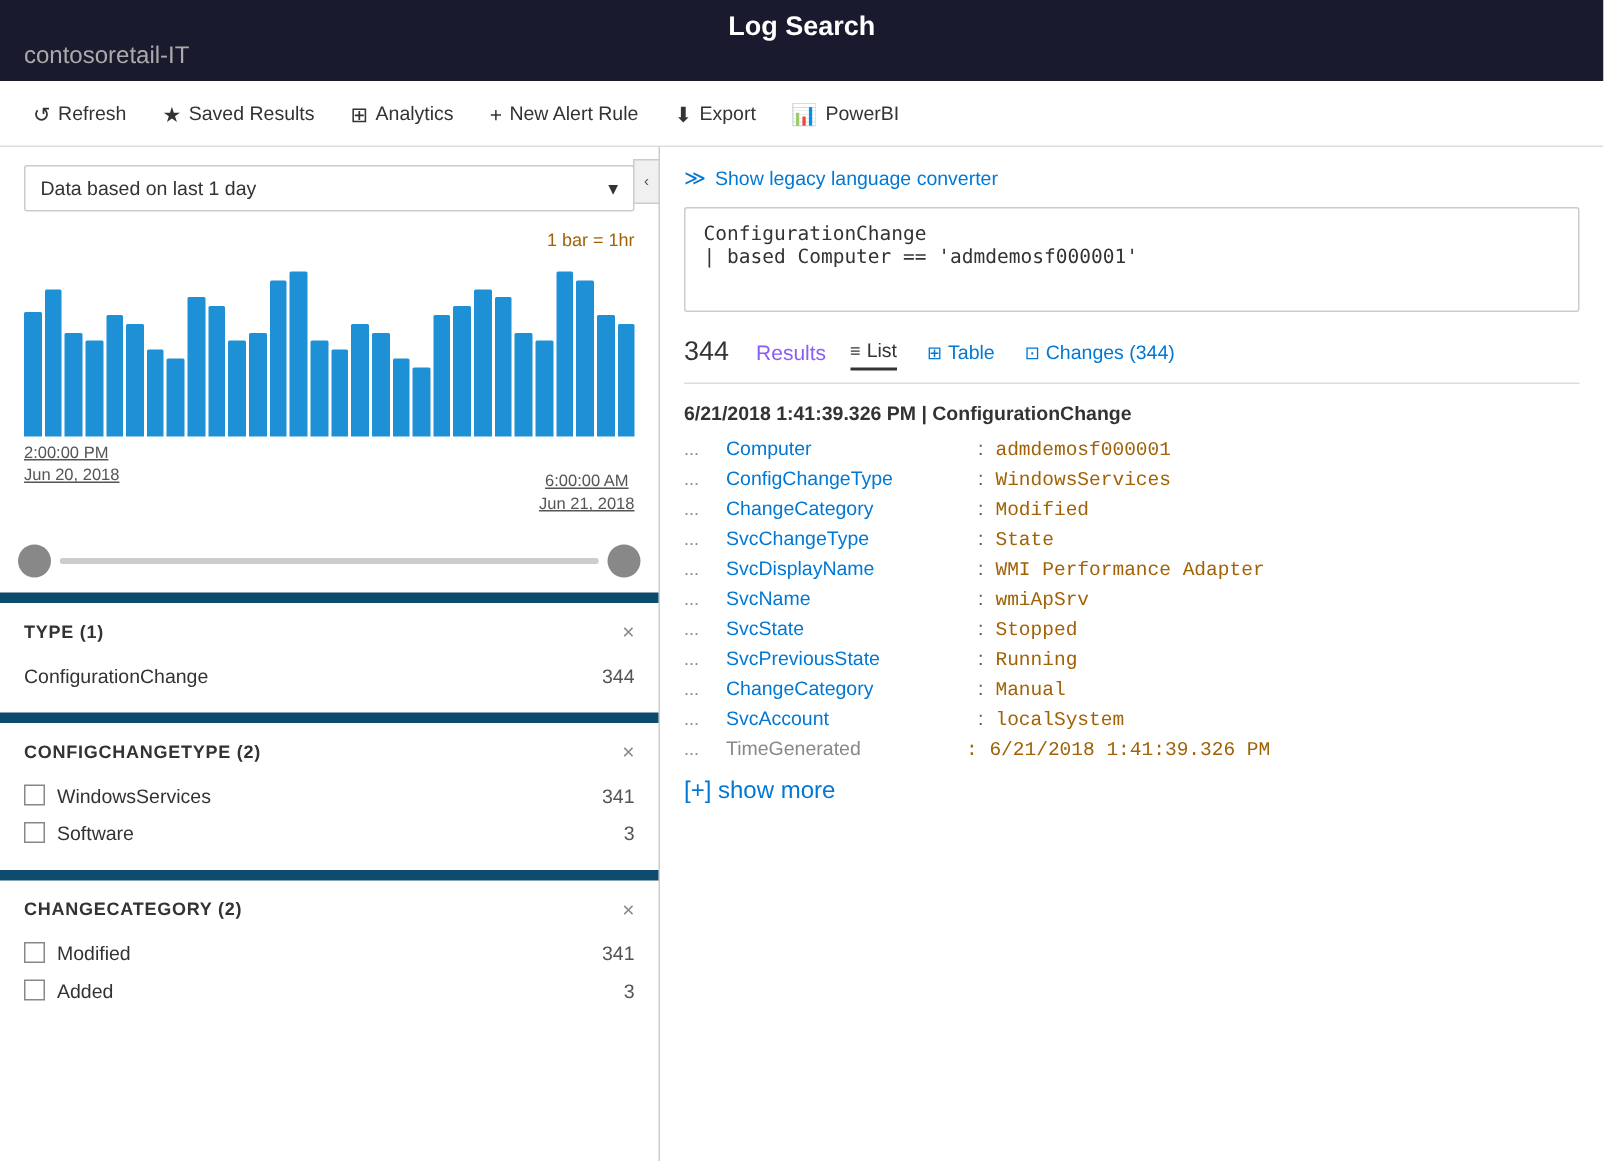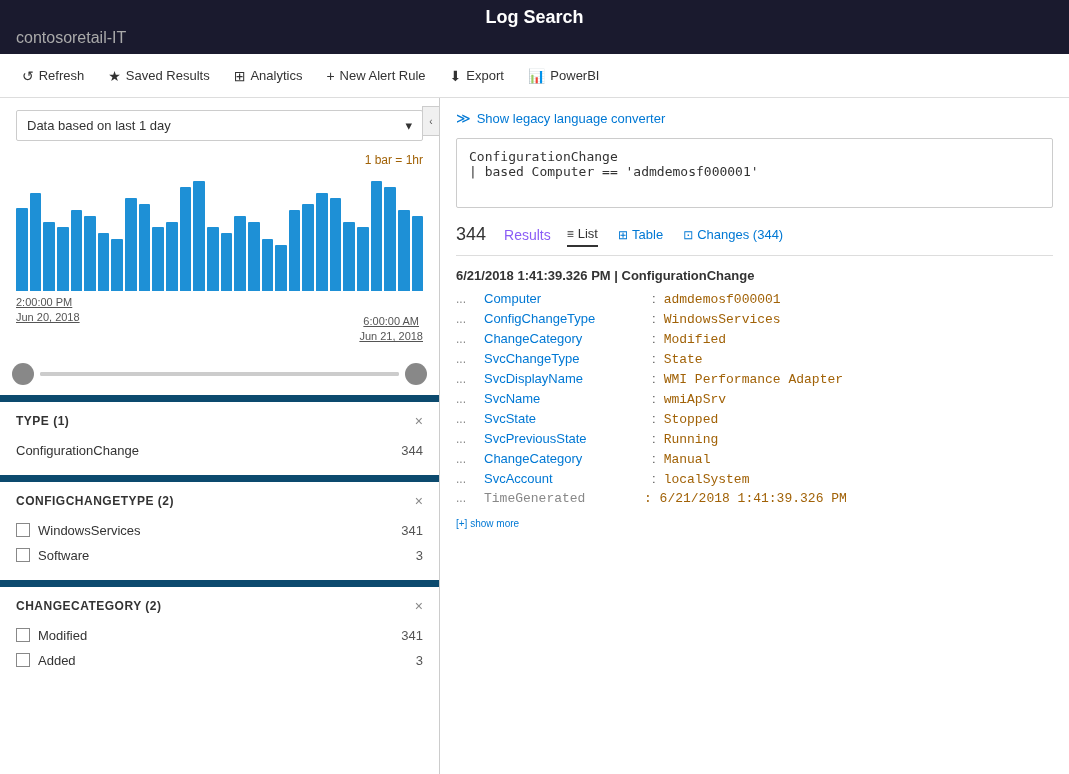--- a/index.html
+++ b/index.html
@@ -291,35 +291,34 @@
       font-size: 12px;
     }
     .field-name {
       color: #0078d4;
       min-width: 160px;
       cursor: pointer;
     }
     .field-name.disabled {
       color: #888;
       cursor: default;
-      font-family: Liberation Mono, monospace;
     }
     .field-colon {
       color: #555;
       margin: 0 8px;
     }
     .field-value {
       color: #a16207;
       font-family: Liberation Mono, monospace;
     }
 
     .show-more {
       color: #0078d4;
       cursor: pointer;
-      font-size: 10px;
+      font-size: 16px;
       margin-top: 10px;
     }
 
     
     ::-webkit-scrollbar { width: 6px; }
     ::-webkit-scrollbar-track { background: #f5f5f5; }
     ::-webkit-scrollbar-thumb { background: #ccc; border-radius: 3px; }
   </style>
 </head>
 <body>

